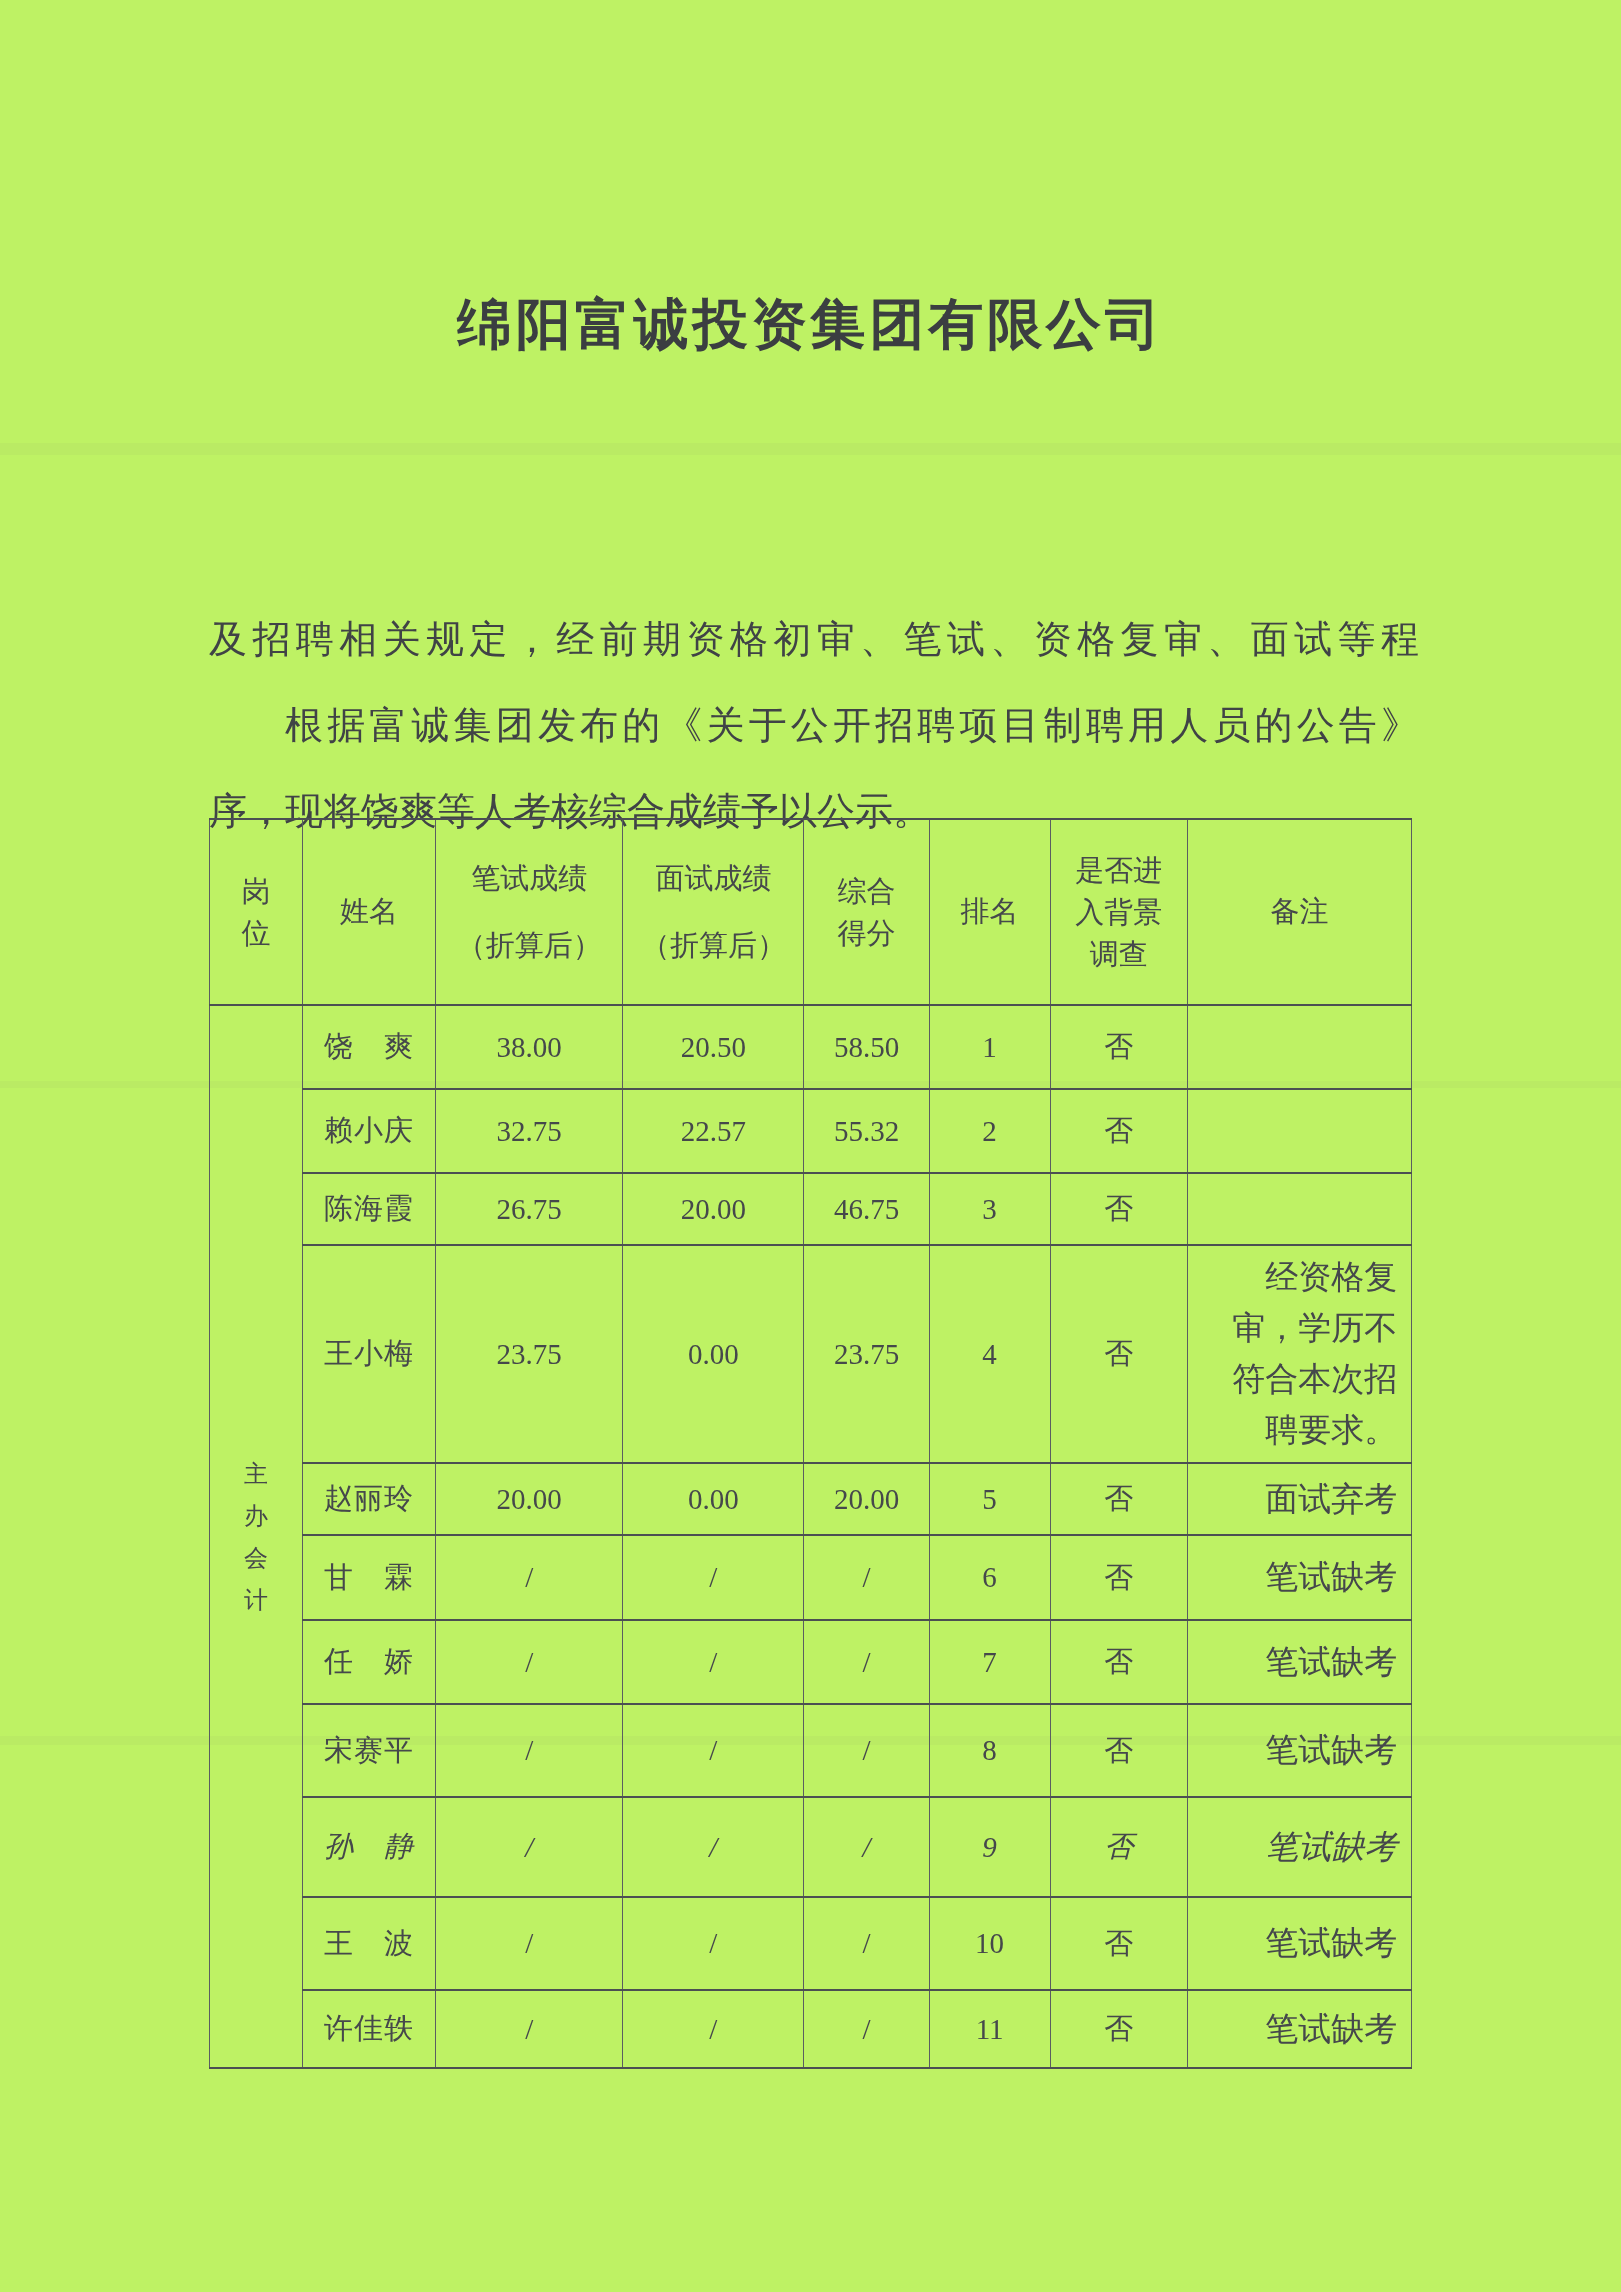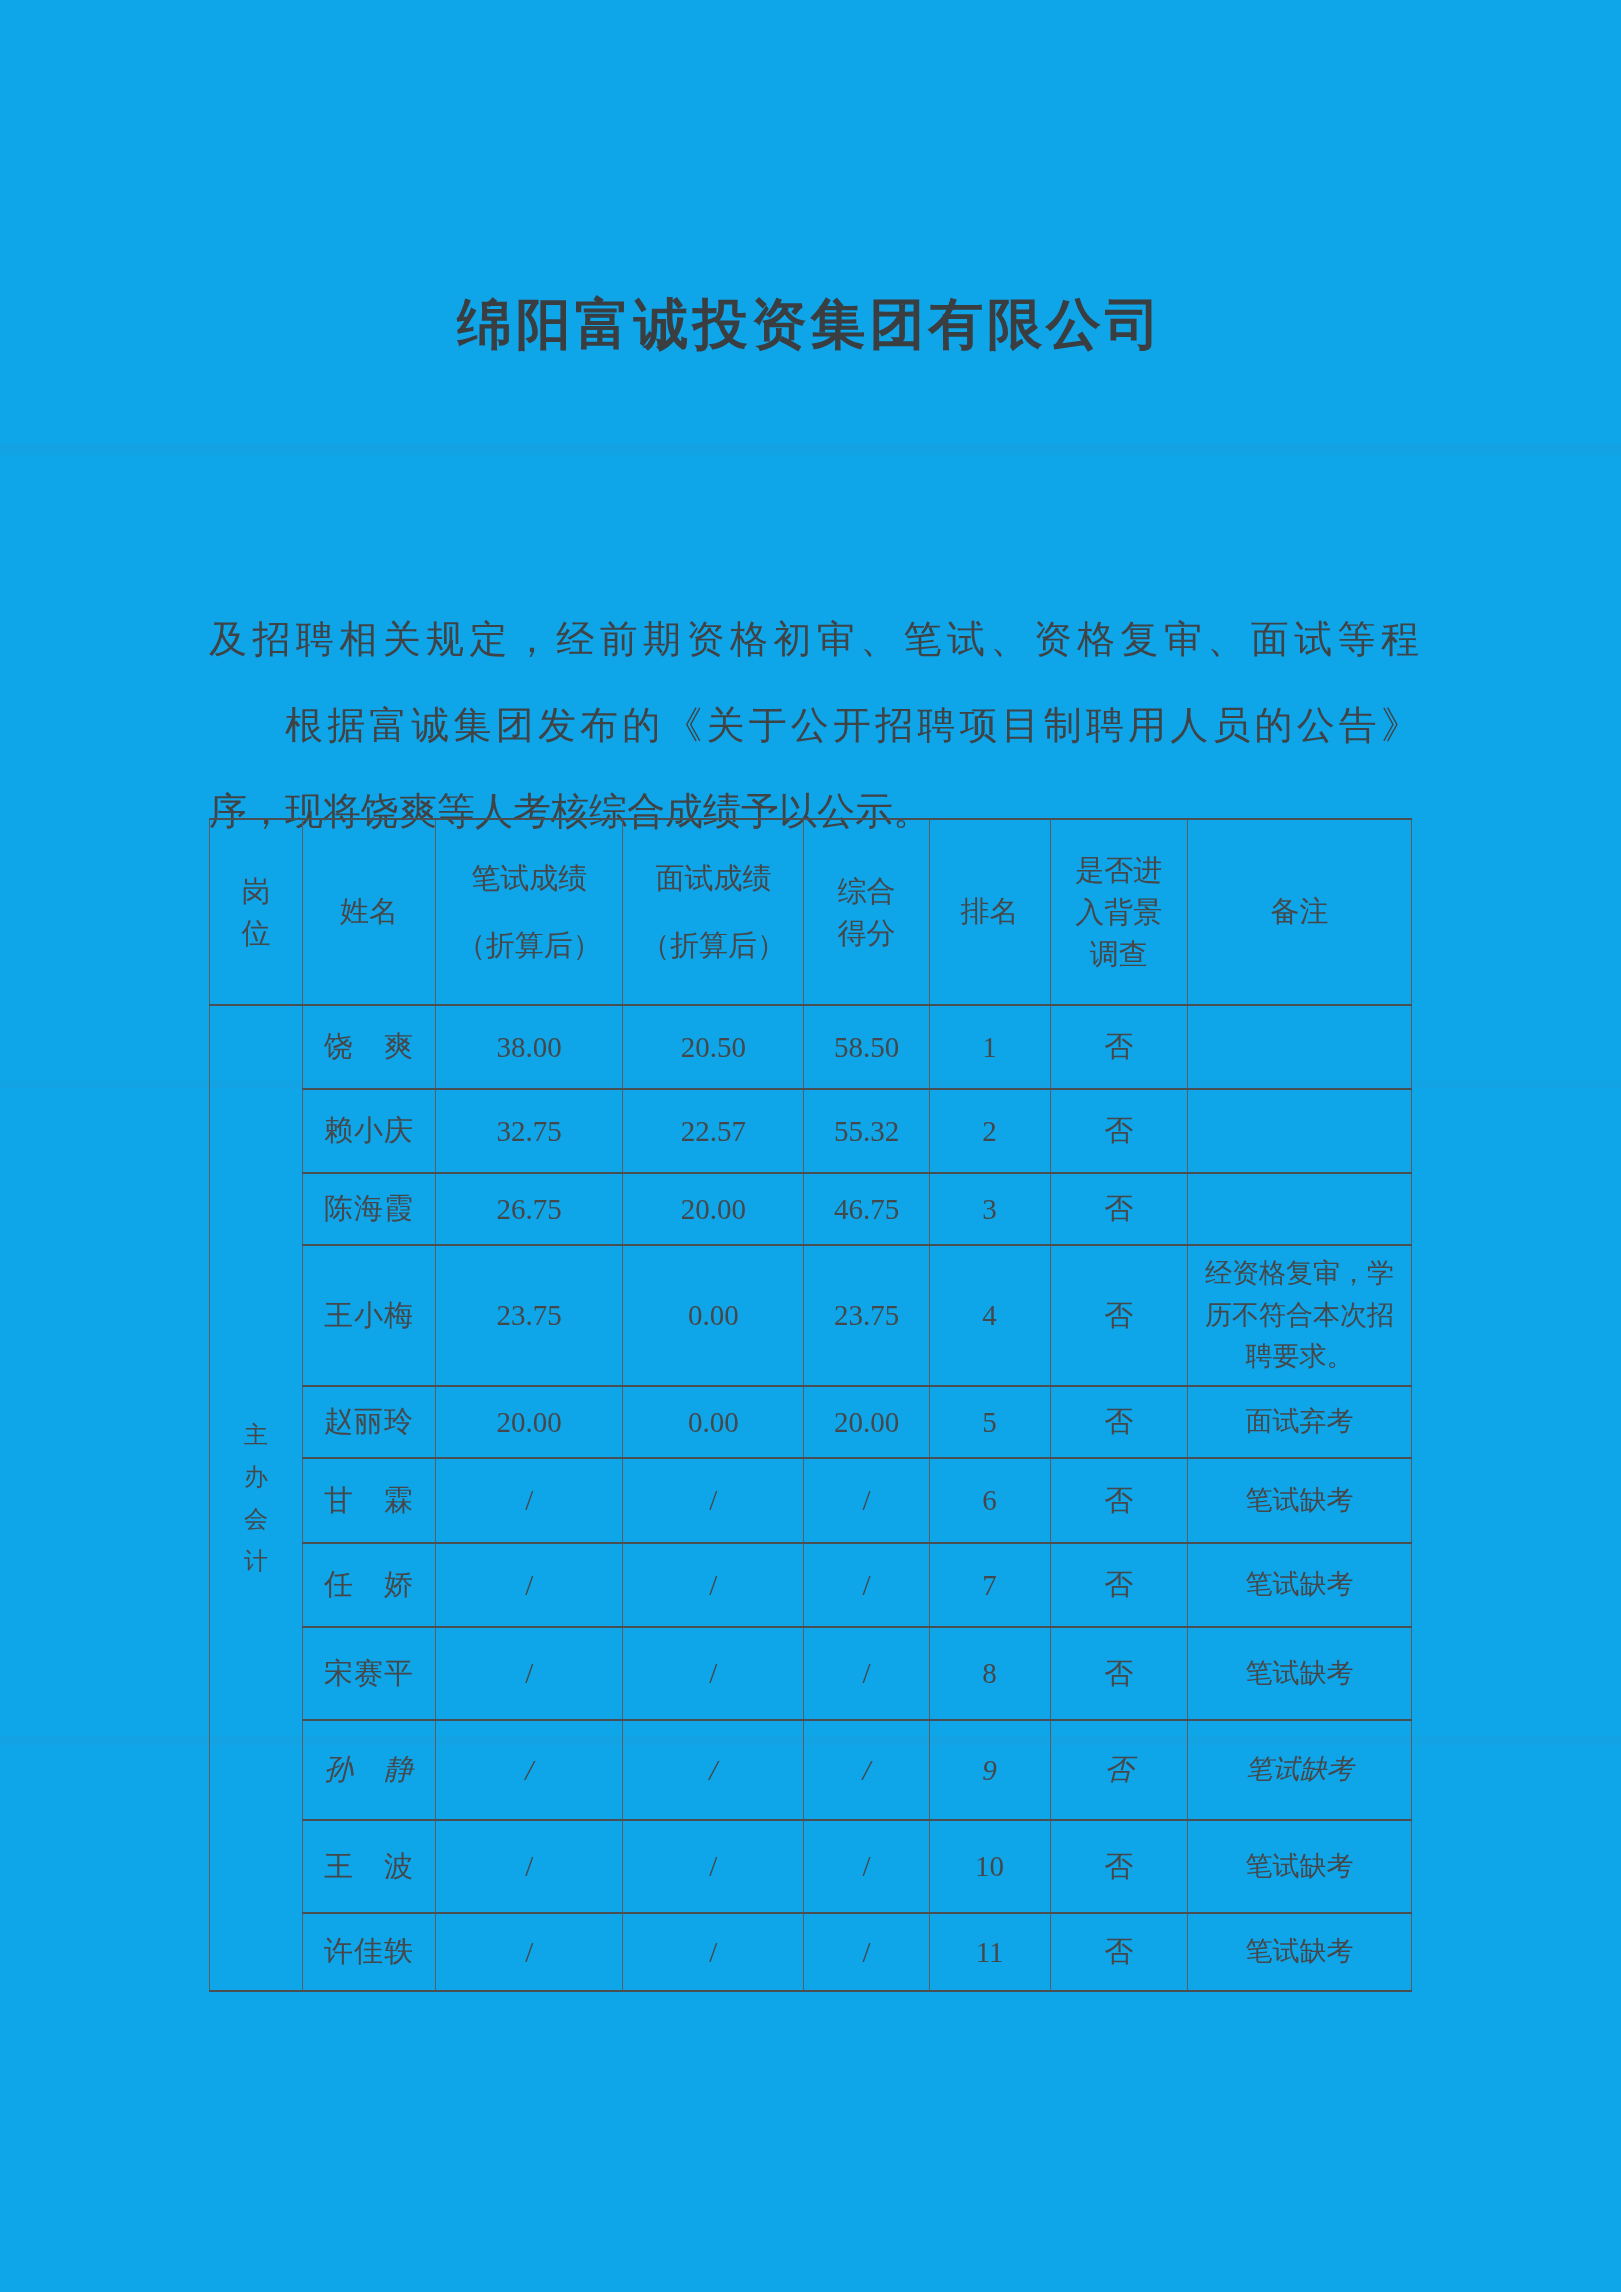--- a/index.html
+++ b/index.html
@@ -1,20 +1,20 @@
 <!DOCTYPE html>
 <html><head>
 <meta charset="utf-8">
 <style>
   html,body{margin:0;padding:0;background:#e8e8e8;}
   .page{
     position:relative;
     width:1621px;height:2293px;
     margin:0 auto;
-    background:#0ea5e9;
+    background:#bef264;
     color:#3e4144;
     font-family:"Liberation Serif","DejaVu Serif",serif;
     overflow:hidden;
   }
   
   .streak{position:absolute;left:0;width:100%;background:rgba(110,112,115,0.05);}
   .s1{top:443px;height:11.8px;}
   .s2{top:1081px;height:6.9px;}
   .s3{top:1736px;height:8.8px;}
 
@@ -77,23 +77,23 @@
   .pos-cell{vertical-align:middle;}
   .vert{
     width:33px;margin:0 auto;
     word-break:break-all;
     font-size:24px;line-height:1.75;
     text-align:center;
   }
   td.name{letter-spacing:1px;}
   td.num{font-size:29px;}
   td.remark{
-    text-align:center;
+    text-align:right;
     padding:5.9px 13.7px;
-    font-size:27px;
+    font-size:33px;
     line-height:1.55;
   }
 </style>
 </head>
 <body>
 
 <div class="page">
 
   <div class="streak s1"></div>
   <div class="streak s2"></div>

